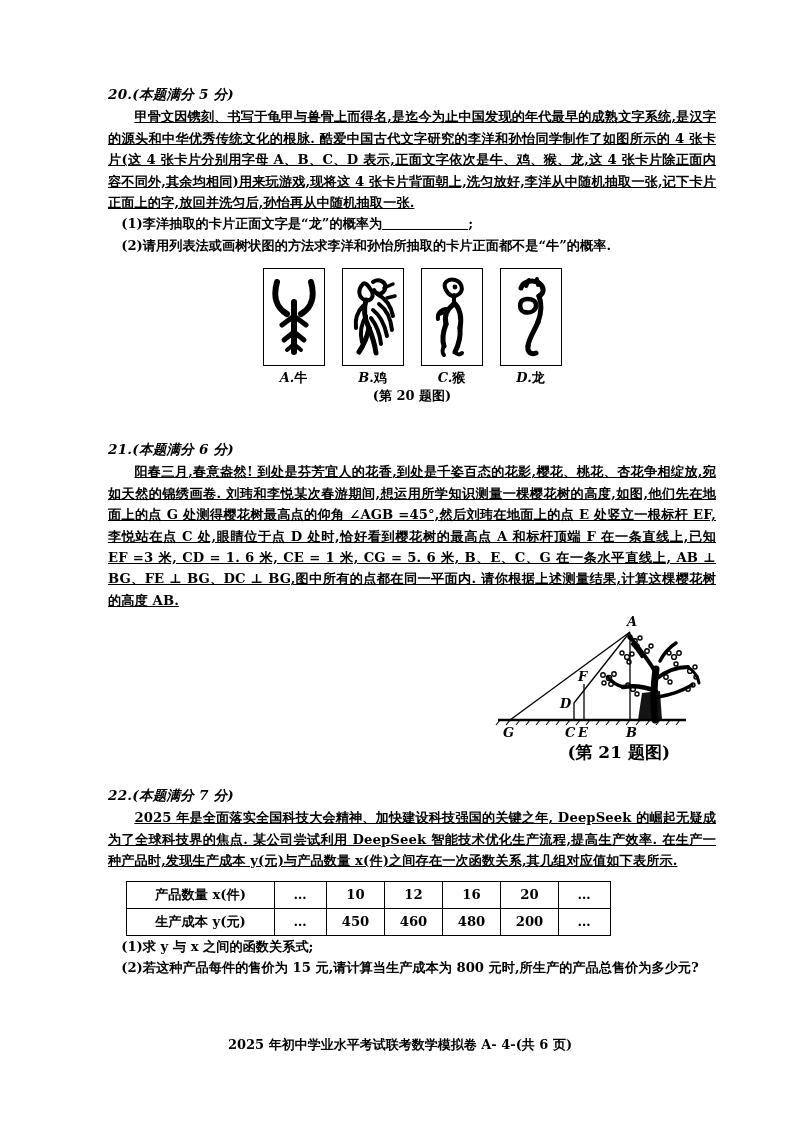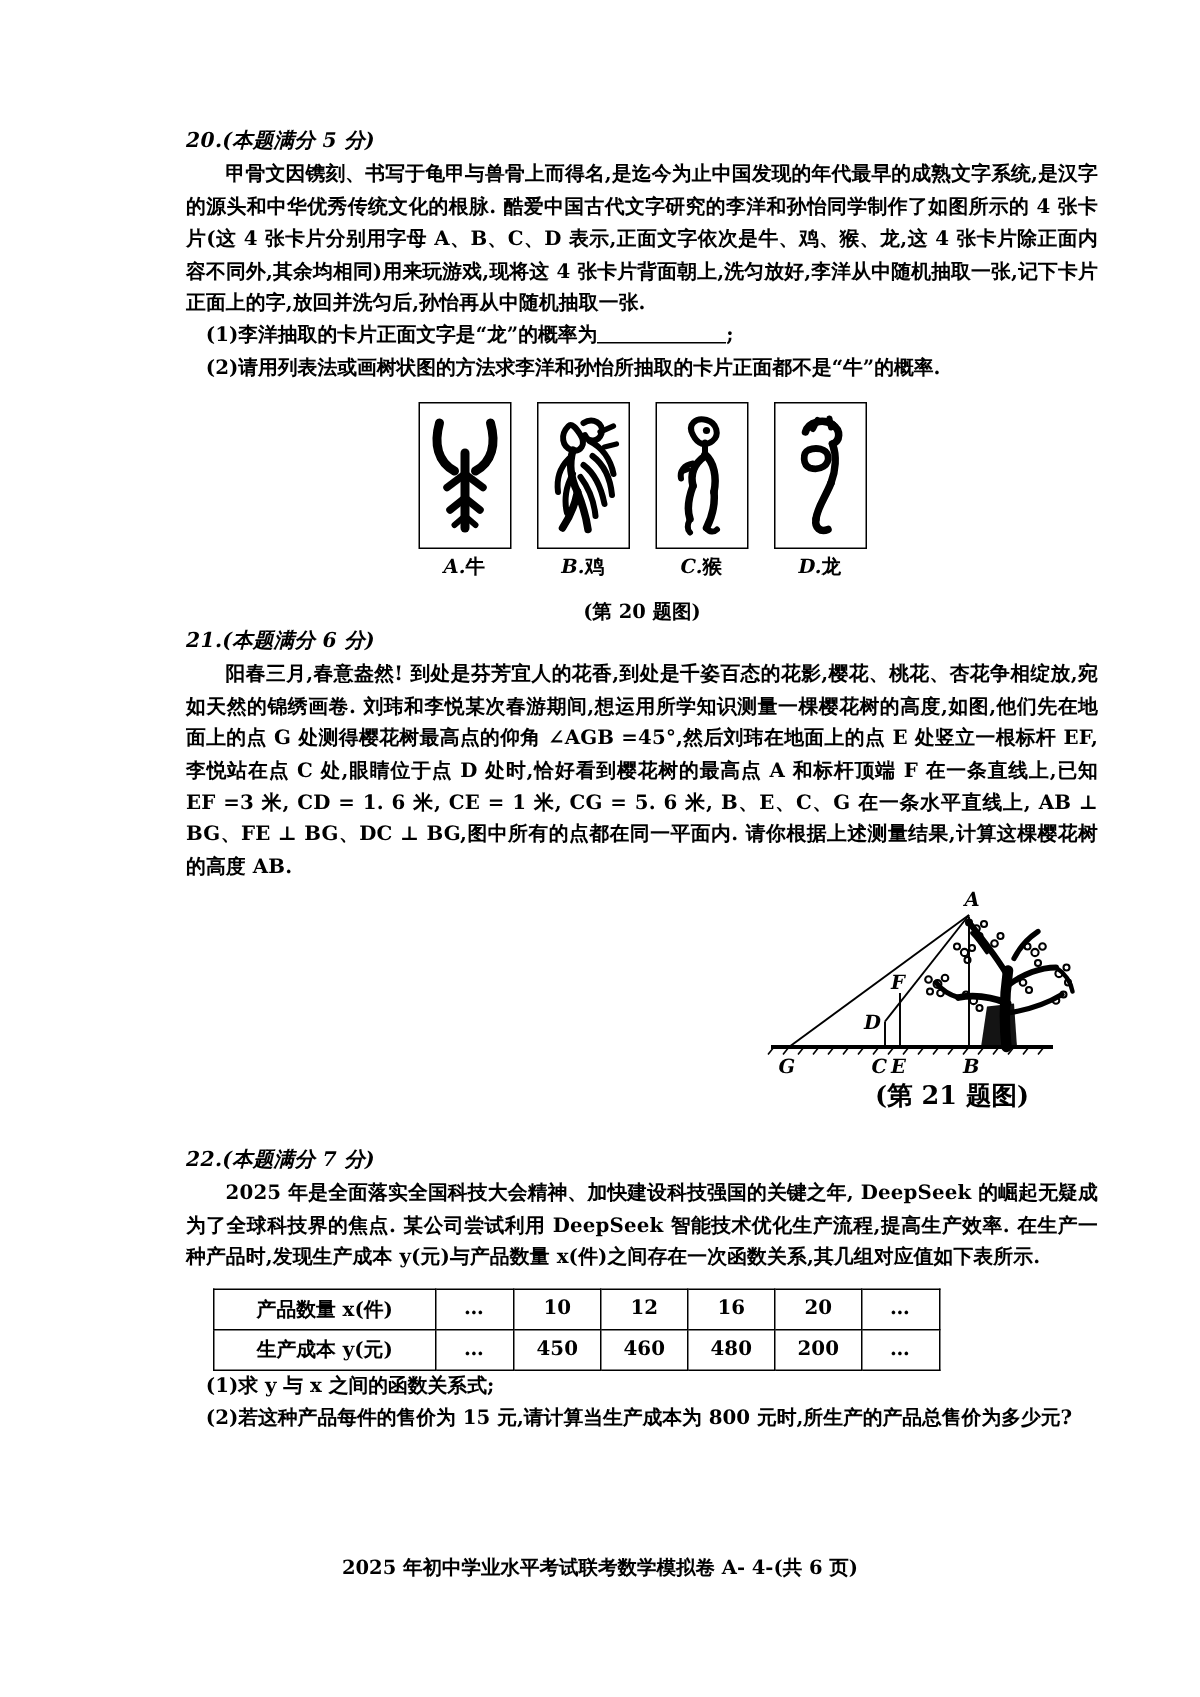--- a/index.html
+++ b/index.html
@@ -14,21 +14,21 @@
   .page {
     position: relative;
     width: 800px;
     height: 1131px;
     background: #ffffff;
     overflow: hidden;
     box-sizing: border-box;
   }
   .content {
     position: absolute;
-    left: 124px;
+    left: 108px;
     top: 84px;
     width: 608px;
   }
 
   
   .qhead {
     font-size: 13.6px;
     font-weight: bold;
     font-style: italic;
     letter-spacing: 0.2px;
@@ -36,20 +36,21 @@
     line-height: 1.5;
   }
   .para {
     font-size: 13.2px;
     line-height: 1.62;
     text-align: justify;
     text-justify: inter-character;
     margin: 0;
     font-weight: bold;
     letter-spacing: 0.1px;
+    text-decoration: underline;
   }
   .para.indent { text-indent: 2em; }
   .sub {
     font-size: 13.2px;
     line-height: 1.62;
     font-weight: bold;
     margin: 0;
     text-indent: 1em;
   }
   .blank {
@@ -91,25 +92,25 @@
     width: 62px;
     text-align: center;
     font-size: 13px;
     font-weight: bold;
   }
   .cardlabels .lt { font-style: italic; }
   .figcap {
     text-align: center;
     font-size: 13px;
     font-weight: bold;
-    margin-top: 12px;
+    margin-top: 0;
   }
 
   
-  .q21wrap { }
+  .q21wrap { margin-top: 34px; }
   .fig21 {
     position: relative;
     margin-top: 2px;
     height: 150px;
   }
   .fig21 .holder {
     position: absolute;
     right: 6px;
     top: 0;
   }

